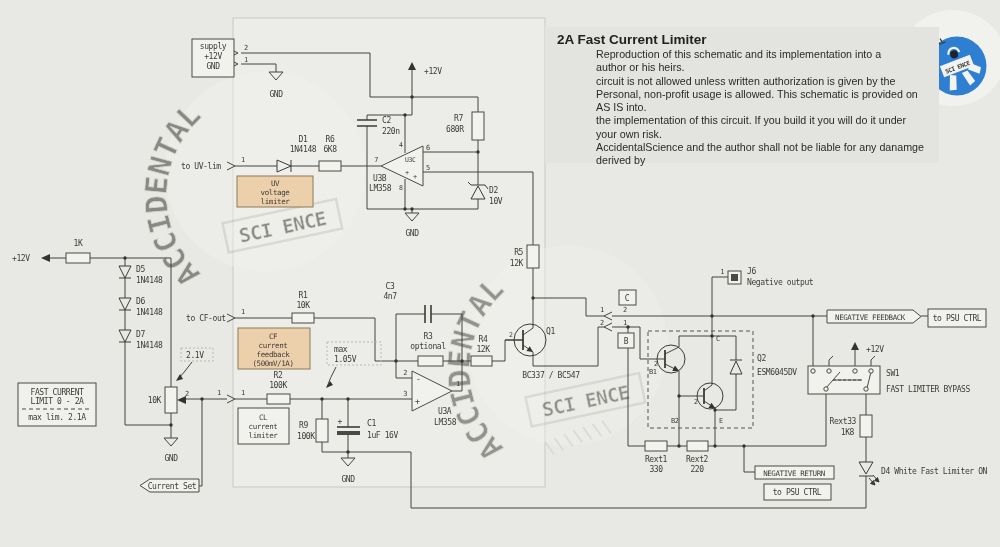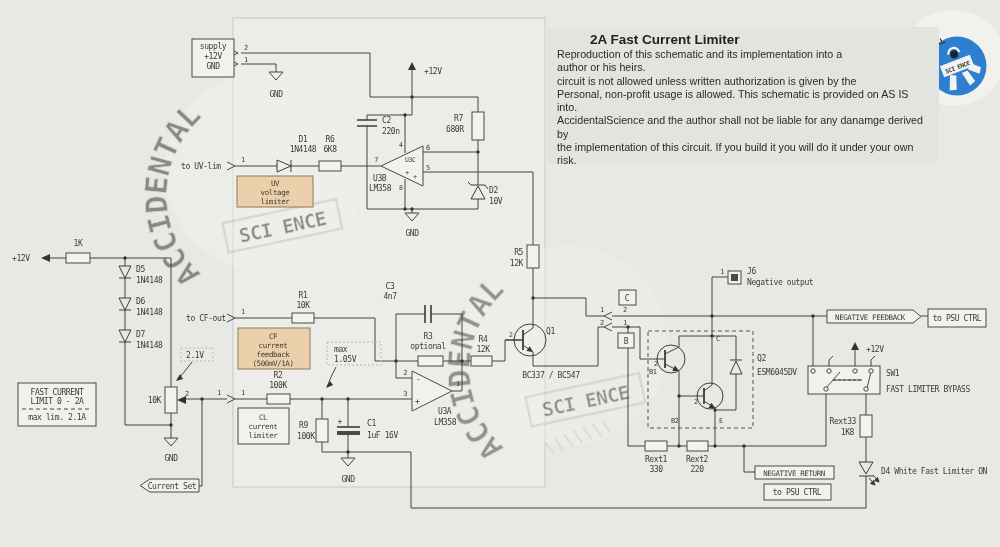--- a/index.html
+++ b/index.html
@@ -2,23 +2,23 @@
 <html><head>
 <meta charset="utf-8">
 <style>
   html,body{margin:0;padding:0;background:#cfcfcc;}
   .stage{position:relative;width:1000px;height:547px;background:#e8e8e5;overflow:hidden;
          font-family:"DejaVu Sans Mono",monospace;}
   .stage svg{position:absolute;left:0;top:0;}
   svg text{fill:#3c3c36;font-family:"DejaVu Sans Mono",monospace;letter-spacing:-0.4px;}
   .titleblock{position:absolute;left:545px;top:27px;width:394px;height:136px;background:#e3e3e0;
               padding:5px 12px;box-sizing:border-box;font-family:"Liberation Sans",sans-serif;color:#21211f;}
-  .titleblock .tb-title{font-size:13.5px;font-weight:bold;line-height:16px;margin-left:33px;}
+  .titleblock .tb-title{font-size:13.5px;font-weight:bold;line-height:16px;}
   .titleblock .tb-copy{font-size:11.3px;font-weight:bold;line-height:14px;}
-  .titleblock .tb-line{font-size:10.7px;line-height:13.3px;color:#2a2a28;}
+  .titleblock .tb-line{font-size:10.7px;line-height:13.3px;color:#2a2a28;margin-left:39px;}
 </style>
 </head>
 <body>
 
 <div class="stage">
 <svg width="1000" height="547" viewBox="0 0 1000 547">
   <defs>
     <path id="wmarc" d="M -92,66 A 104 104 0 0 1 96,-26"></path>
     <path id="logoarc" d="M -25,9 A 26.5 26.5 0 1 1 25,9"></path>
   </defs>
@@ -379,16 +379,16 @@
     </g>
   </g>
 </svg>
 
 <div class="titleblock">
   <div class="tb-title">2A Fast Current Limiter</div>
   <div class="tb-line">Reproduction of this schematic and its implementation into a</div>
   <div class="tb-line">author or his heirs.</div>
   <div class="tb-line">circuit is not allowed unless written authorization is given by the</div>
   <div class="tb-line">Personal, non-profit usage is allowed. This schematic is provided on AS IS into.</div>
+  <div class="tb-line">the implementation of this circuit. If you build it you will do it under your own risk.</div>
   <div class="tb-line">AccidentalScience and the author shall not be liable for any danamge derived by</div>
-  <div class="tb-line">the implementation of this circuit. If you build it you will do it under your own risk.</div>
 </div>
 </div>
 
 </body></html>

